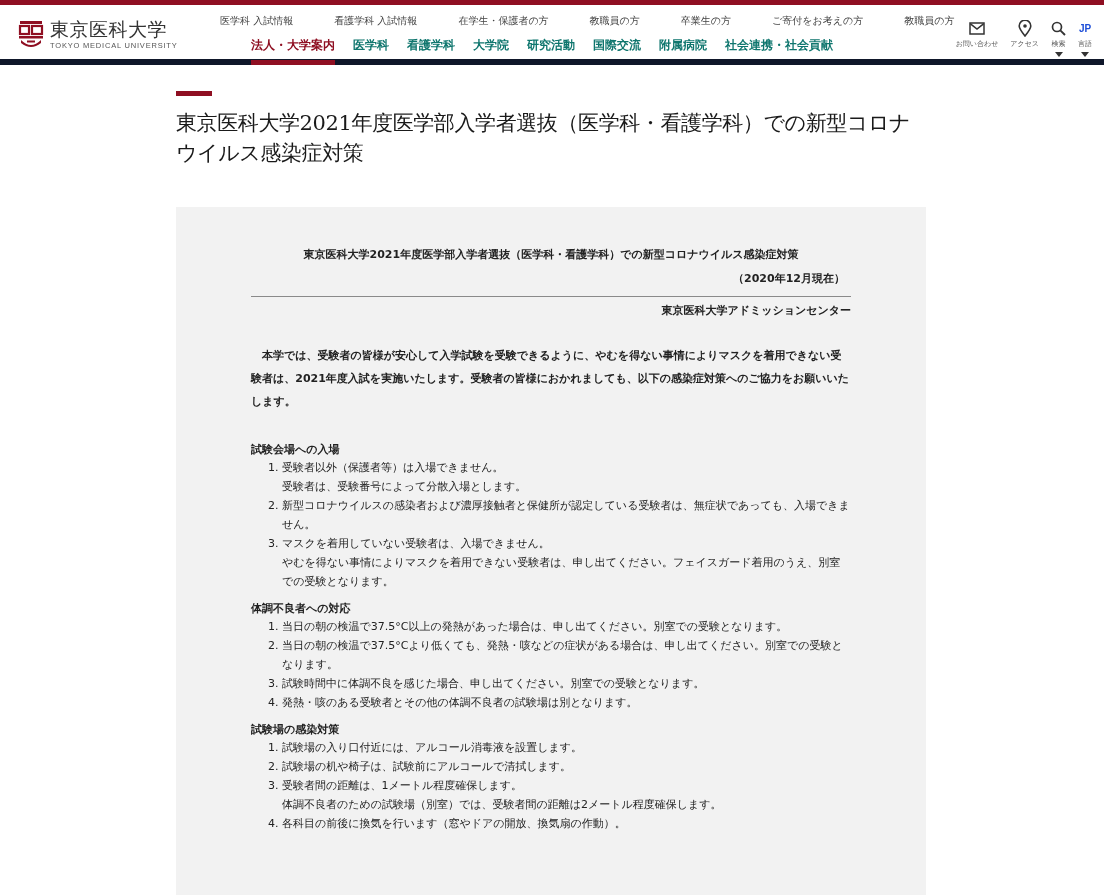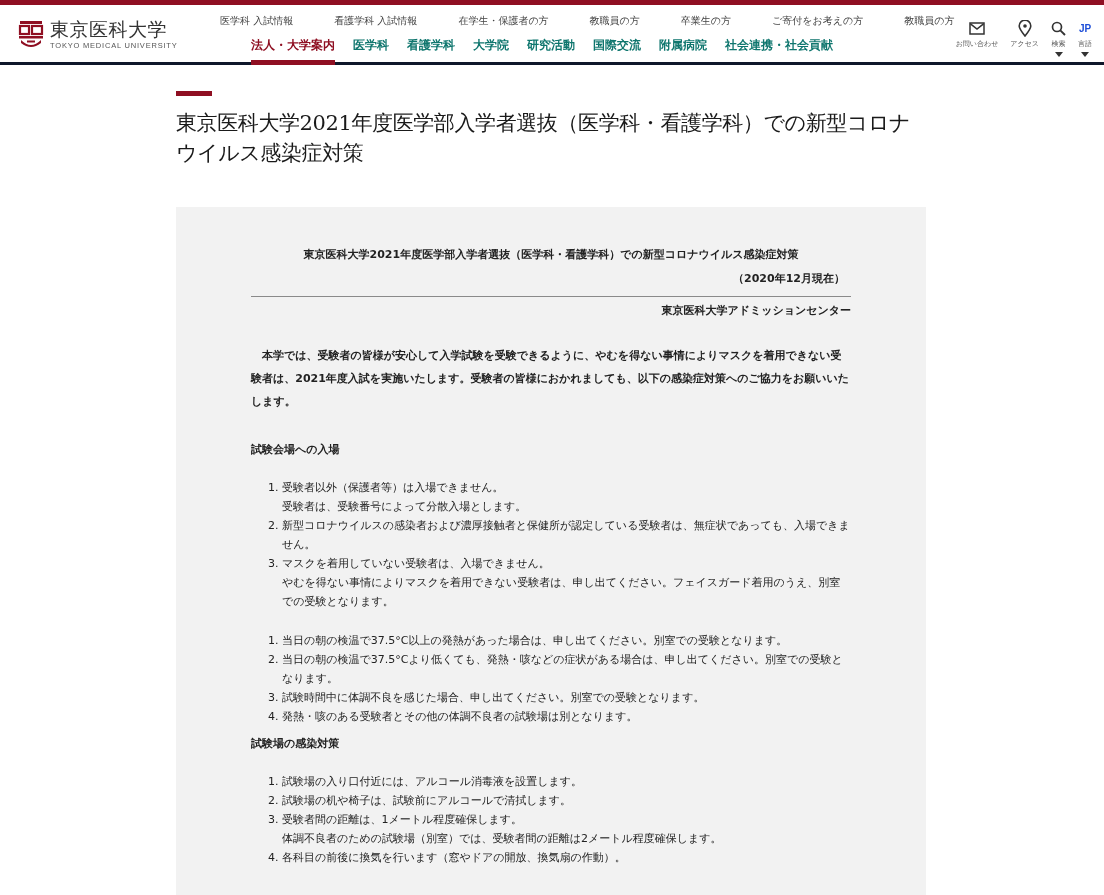--- a/index.html
+++ b/index.html
@@ -1,21 +1,21 @@
 <!DOCTYPE html>
 <html><head>
 <meta charset="utf-8">
 <style>
   * { box-sizing: border-box; margin: 0; padding: 0; }
   html, body { width: 1104px; height: 895px; overflow: hidden; background: #ffffff; }
   body { font-family: "DejaVu Sans", "Liberation Sans", sans-serif; color: #222; position: relative; }
 
   .topbar { position: absolute; left: 0; top: 0; width: 1104px; height: 5px; background: #8f0f22; }
 
-  .header { position: absolute; left: 0; top: 5px; width: 1104px; height: 60px; border-bottom: 3px solid #0f172a; background: #fff; }
+  .header { position: absolute; left: 0; top: 5px; width: 1104px; height: 60px; border-bottom: 6px solid #0f172a; background: #fff; }
 
   .logo { position: absolute; left: 18px; top: 14px; display: flex; align-items: center; }
   .logo-mark { width: 26px; height: 30px; position: relative; margin-right: 6px; }
   .logo-mark svg { display: block; }
   .logo-text { display: flex; flex-direction: column; }
   .logo-jp { font-family: "DejaVu Sans", sans-serif; font-size: 19px; line-height: 20px; color: #333; letter-spacing: 0.5px; }
   .logo-en { font-family: "Liberation Sans", sans-serif; font-size: 7.5px; color: #555; letter-spacing: 0.8px; margin-top: 2px; white-space: nowrap; }
 
   .subnav { position: absolute; left: 220px; top: 9px; display: flex; gap: 17px; }
   .subnav a { font-size: 10px; color: #444; text-decoration: none; margin-right: 24px; white-space: nowrap; line-height: 14px; }
@@ -42,21 +42,21 @@
   .doc-date { text-align: right; font-weight: bold; font-size: 11px; line-height: 20px; margin-top: 4px; padding-right: 6px; }
   .doc-rule { height: 1px; background: #8a8a8a; margin-top: 7px; }
   .doc-org { text-align: right; font-weight: bold; font-size: 11px; line-height: 20px; margin-top: 4px; }
 
   .intro { margin-top: 23px; font-weight: bold; font-size: 11px; line-height: 23px; text-indent: 1em; }
 
   .sec-title { font-weight: bold; font-size: 11px; line-height: 16px; margin-top: 28px; }
   .sec-title.first { margin-top: 29px; }
   .sec-title.s2, .sec-title.s3 { margin-top: 10px; }
 
-  ol { list-style: none; margin-top: 20px; margin-left: 17px; }
+  ol { list-style: none; margin-top: 0; margin-left: 17px; }
   ol li { font-size: 11px; line-height: 19px; padding-left: 14px; text-indent: -14px; }
   ol li .num { display: inline-block; width: 14px; text-indent: 0; }
   ol li .sub { display: block; text-indent: 0; }
 </style>
 </head>
 <body>
 
 <div class="topbar"></div>
 
 <header class="header">
@@ -146,20 +146,21 @@
     <div class="doc-org">東京医科大学アドミッションセンター</div>
     <p class="intro">本学では、受験者の皆様が安心して入学試験を受験できるように、やむを得ない事情によりマスクを着用できない受験者は、2021年度入試を実施いたします。受験者の皆様におかれましても、以下の感染症対策へのご協力をお願いいたします。</p>
 
     <h3 class="sec-title first">試験会場への入場</h3>
     <ol>
       <li><span class="num">1.</span><span>受験者以外（保護者等）は入場できません。</span><span class="sub">受験者は、受験番号によって分散入場とします。</span></li>
       <li><span class="num">2.</span><span>新型コロナウイルスの感染者および濃厚接触者と保健所が認定している受験者は、無症状であっても、入場できません。</span></li>
       <li><span class="num">3.</span><span>マスクを着用していない受験者は、入場できません。</span><span class="sub">やむを得ない事情によりマスクを着用できない受験者は、申し出てください。フェイスガード着用のうえ、別室での受験となります。</span></li>
     </ol>
 
+    <h3 class="sec-title s2">体調不良者への対応</h3>
     <ol>
       <li><span class="num">1.</span><span>当日の朝の検温で37.5°C以上の発熱があった場合は、申し出てください。別室での受験となります。</span></li>
       <li><span class="num">2.</span><span>当日の朝の検温で37.5°Cより低くても、発熱・咳などの症状がある場合は、申し出てください。別室での受験となります。</span></li>
       <li><span class="num">3.</span><span>試験時間中に体調不良を感じた場合、申し出てください。別室での受験となります。</span></li>
       <li><span class="num">4.</span><span>発熱・咳のある受験者とその他の体調不良者の試験場は別となります。</span></li>
     </ol>
 
     <h3 class="sec-title s3">試験場の感染対策</h3>
     <ol>
       <li><span class="num">1.</span><span>試験場の入り口付近には、アルコール消毒液を設置します。</span></li>

